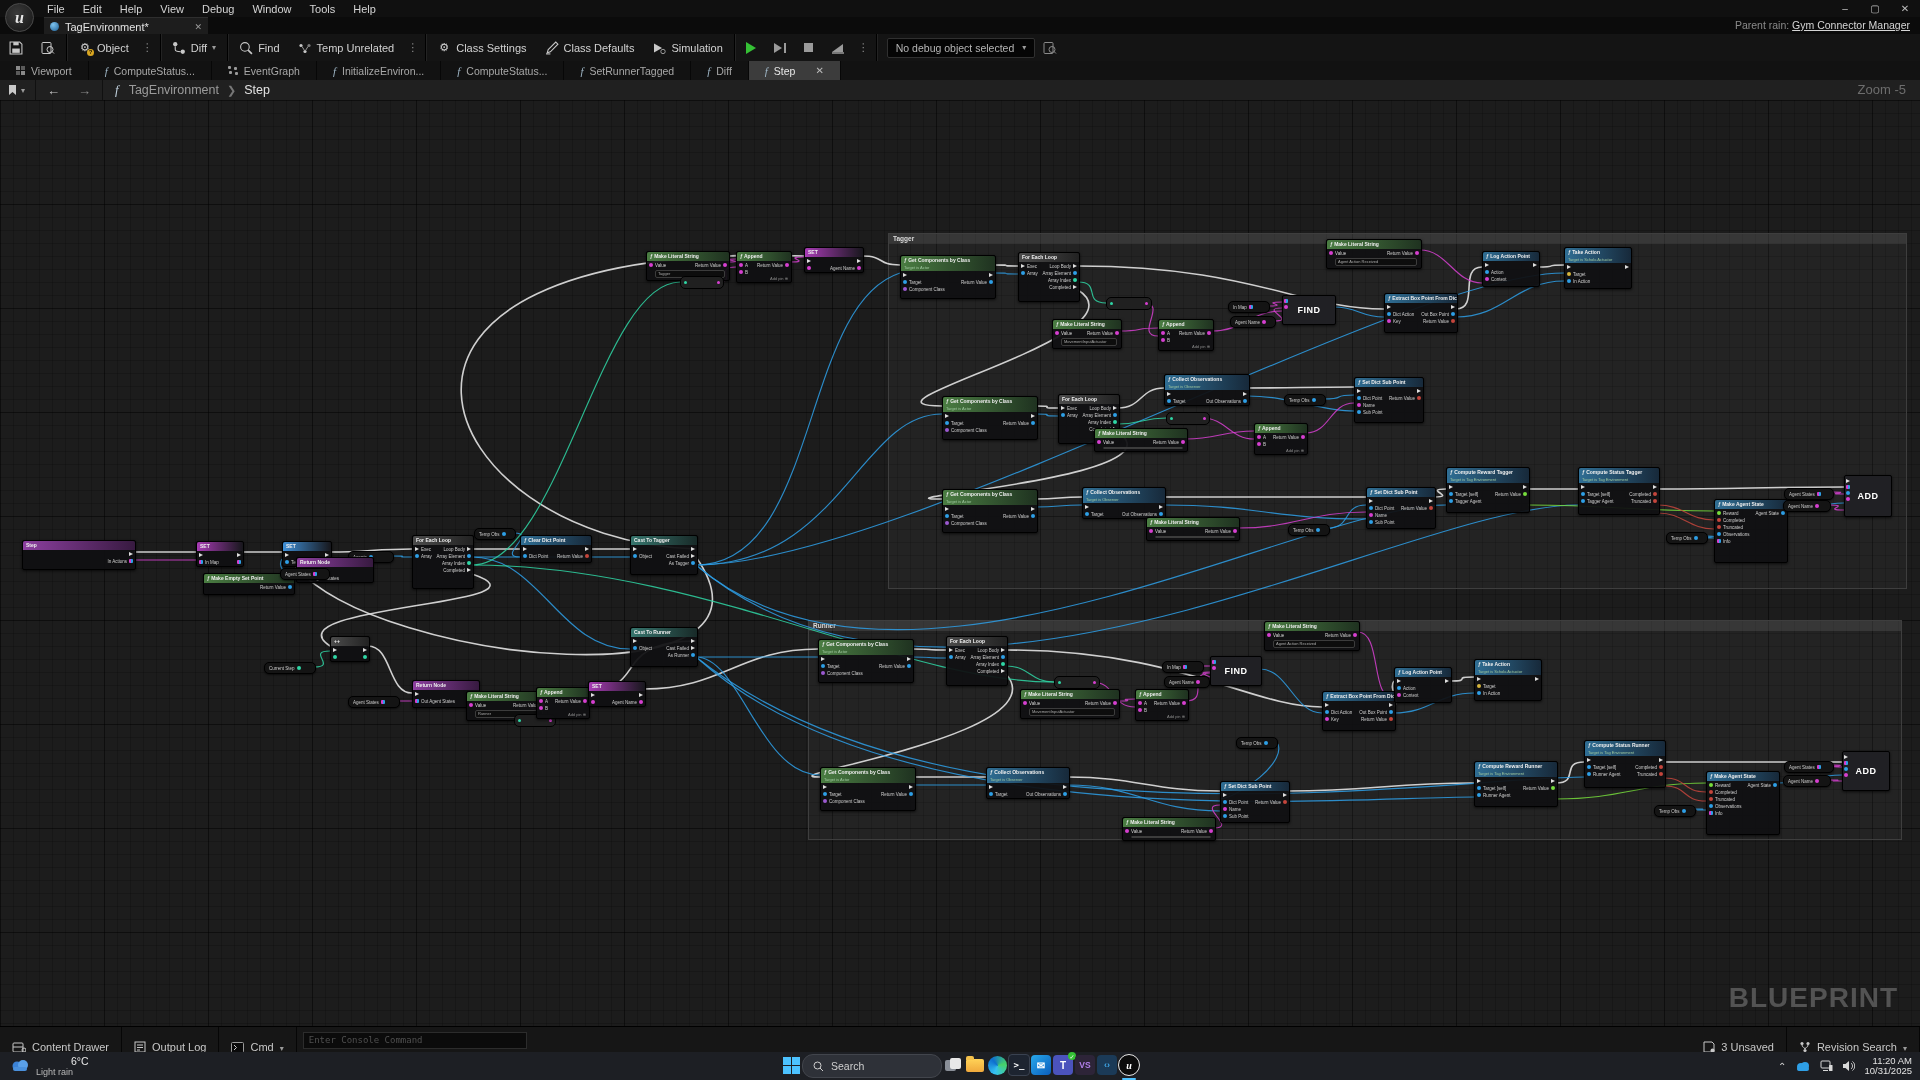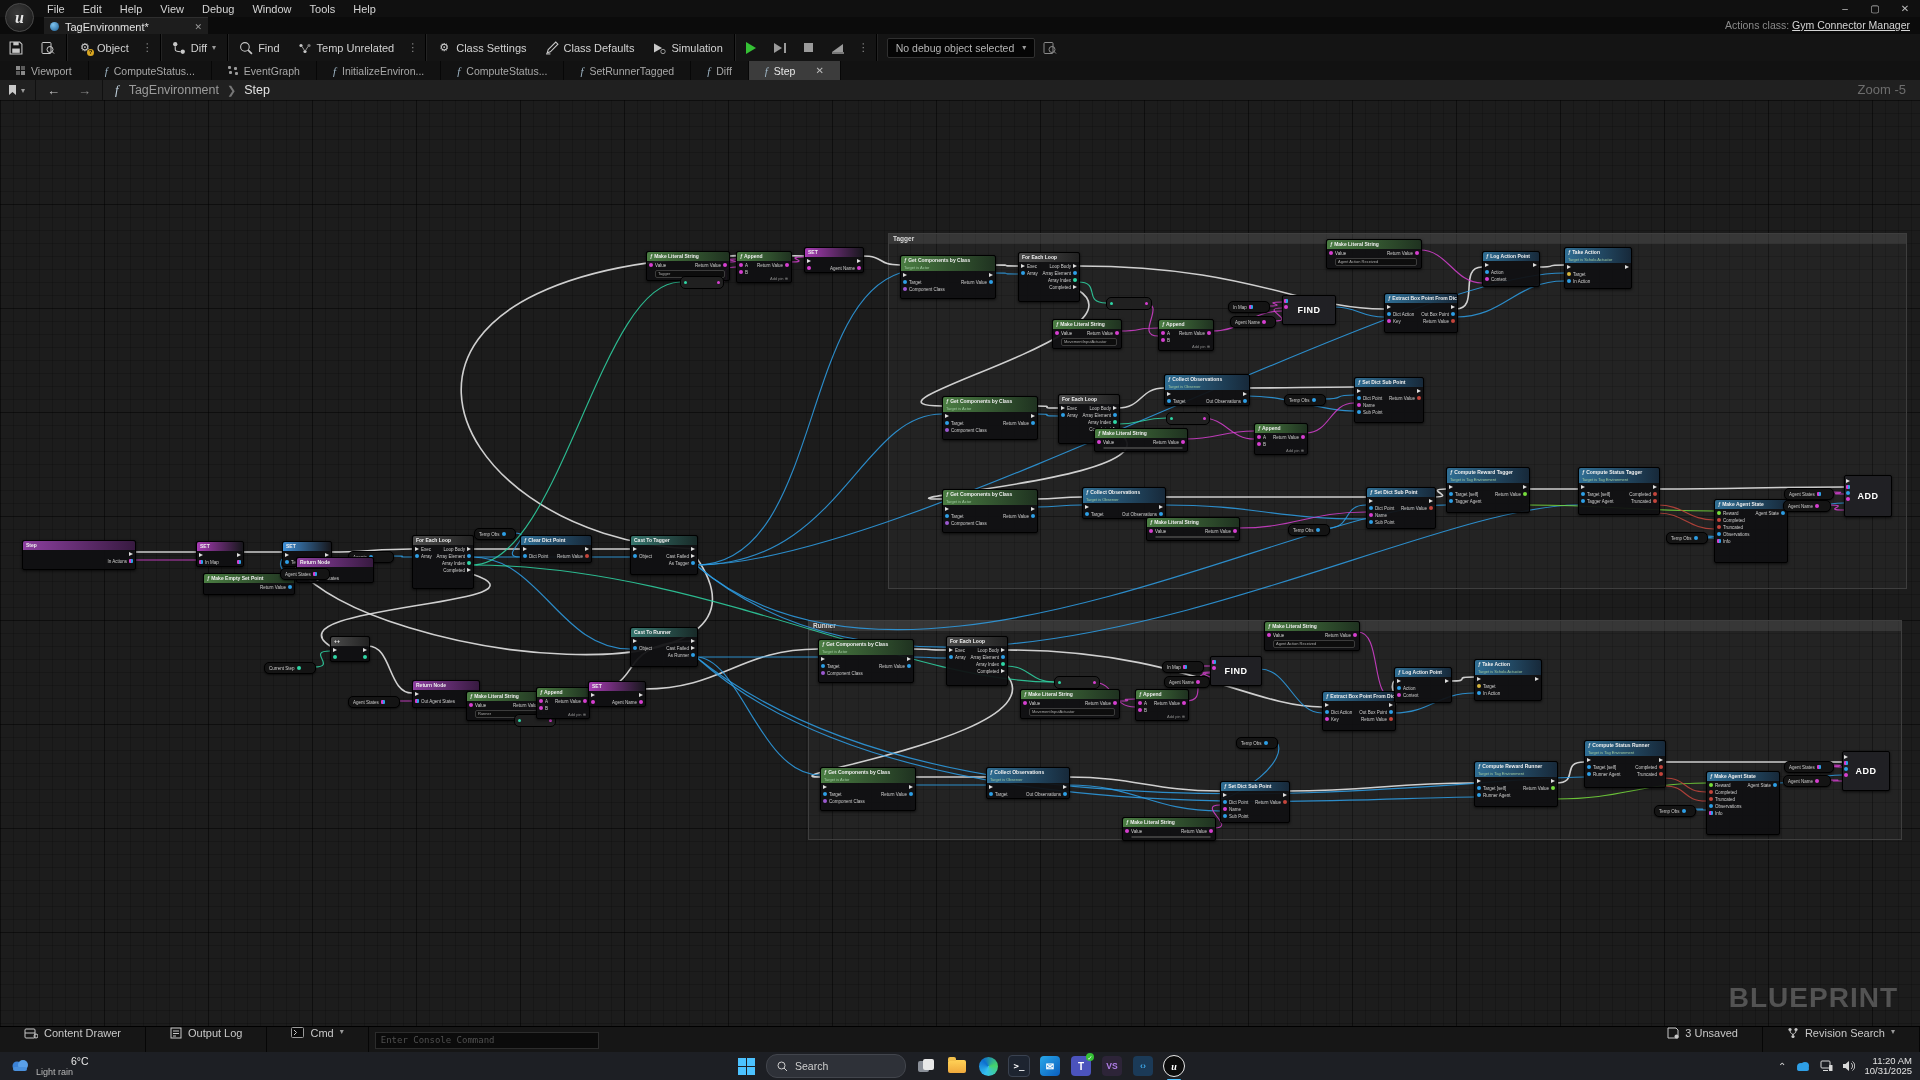--- a/index.html
+++ b/index.html
@@ -95,31 +95,31 @@
            display:flex;align-items:center;gap:2px;padding:0 4px;font-size:4.5px;color:#ccc;
            box-shadow:0 1px 2px rgba(0,0,0,.6);z-index:3;}
   .bp-conv{position:absolute;height:11px;border-radius:5px;background:#202020;border:1px solid #000;
            display:flex;align-items:center;justify-content:space-between;padding:0 3px;z-index:3;}
   .bp-conv .pin{width:3px;height:3px;}
   #watermark{position:absolute;right:22px;bottom:12px;font-size:28px;font-weight:800;color:#535353;
              letter-spacing:1px;z-index:1;font-family:"Liberation Sans",sans-serif;}
   
   #statusbar{left:0;top:1026px;width:1920px;height:26px;background:#161616;border-top:1px solid #000;
              display:flex;align-items:center;font-size:11px;color:#c8c8c8;}
-  .sbtn{display:flex;align-items:flex-start;gap:6px;padding:0 24px;height:26px;border-right:1px solid #060606;}
+  .sbtn{display:flex;align-items:flex-end;gap:6px;padding:0 12px;height:26px;border-right:1px solid #060606;}
   #console-input{width:212px;height:15px;background:#0b0b0b;border:1px solid #2c2c2c;color:#9a9a9a;
                  font-family:"DejaVu Sans Mono",monospace;font-size:9px;padding:0 5px;margin-left:6px;}
   #console-input::placeholder{color:#4f4f4f;}
   #sb-right{margin-left:auto;display:flex;align-items:center;height:26px;}
   
   #taskbar{left:0;top:1052px;width:1920px;height:28px;background:#1d1f24;display:flex;align-items:center;}
   #weather{position:absolute;left:10px;display:flex;align-items:center;gap:6px;}
   #weather .wtemp{font-size:10.5px;color:#e6e6e6;line-height:11px;padding-left:35px;}
   #weather .wdesc{font-size:9px;color:#b8b8b8;line-height:10px;}
-  #tb-center{position:absolute;left:50%;transform:translateX(-50%);display:flex;align-items:center;gap:9px;}
+  #tb-center{position:absolute;left:50%;transform:translateX(-50%);display:flex;}
   .tb-ico{width:22px;height:22px;display:flex;align-items:center;justify-content:center;position:relative;border-radius:4px;}
   .win-logo{display:grid;grid-template-columns:8px 8px;grid-template-rows:8px 8px;gap:1px;}
   .win-logo i{background:#4cc2ff;}
   #search-pill{width:118px;height:22px;border-radius:11px;background:#2e3138;border:1px solid #42454c;
                display:flex;align-items:center;gap:7px;padding:0 10px;color:#cfcfcf;font-size:10.5px;}
   .folder-ico{width:18px;height:13px;background:linear-gradient(#ffd257,#f0a93c);border-radius:2px;position:relative;}
   .folder-ico:before{content:"";position:absolute;left:0;top:-3px;width:8px;height:4px;background:#f3c04b;border-radius:2px 2px 0 0;}
   .sq-ico{border-radius:4px;font-size:10px;font-weight:bold;color:#fff;display:flex;align-items:center;justify-content:center;width:20px;height:20px;}
   .badge{position:absolute;right:-2px;top:-2px;width:8px;height:8px;border-radius:50%;background:#35c135;
          color:#fff;font-size:6px;display:flex;align-items:center;justify-content:center;}
@@ -152,21 +152,21 @@
 </div>
 
 <div class="abs" id="tabrow">
   <div id="asset-tab">
     <span class="bp-orb"></span>
     <span>TagEnvironment*</span>
     <span style="margin-left:auto;color:#9a9a9a;font-size:9px;">✕</span>
   </div>
 </div>
 <div id="parent-class">
-  <span>Actions class:</span>
+  <span>Parent rain:</span>
   <a>Gym Connector Manager</a>
 </div>
 
 <div class="abs" id="toolbar">
   <span class="tbtn">
     <svg class="ticon" width="13" height="13" viewBox="0 0 13 13">
         <path d="M1 1h9l2 2v9H1z" fill="none" stroke="#c8c8c8"></path>
         <rect x="3" y="7" width="7" height="4" fill="#c8c8c8"></rect>
         <rect x="4" y="1" width="5" height="3" fill="#c8c8c8"></rect>
       </svg>

